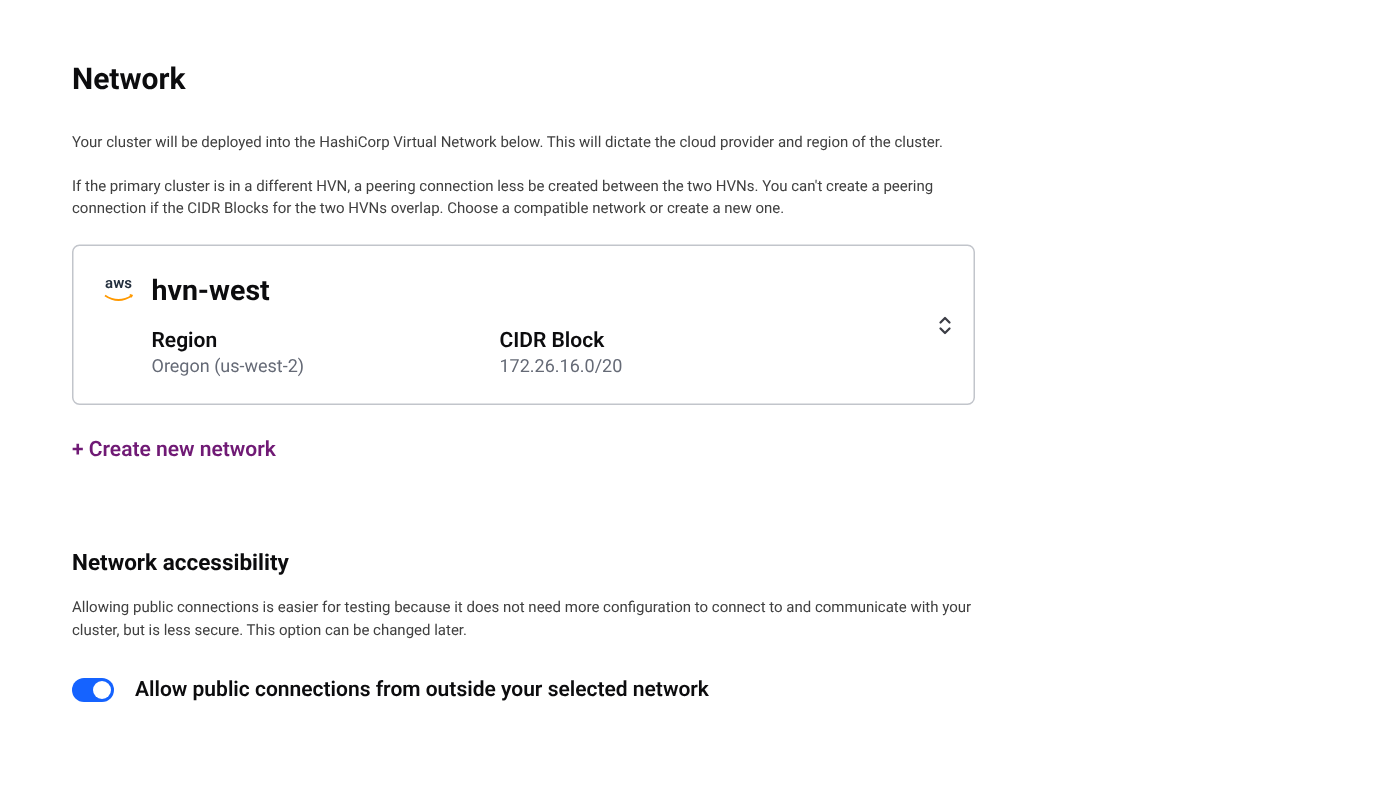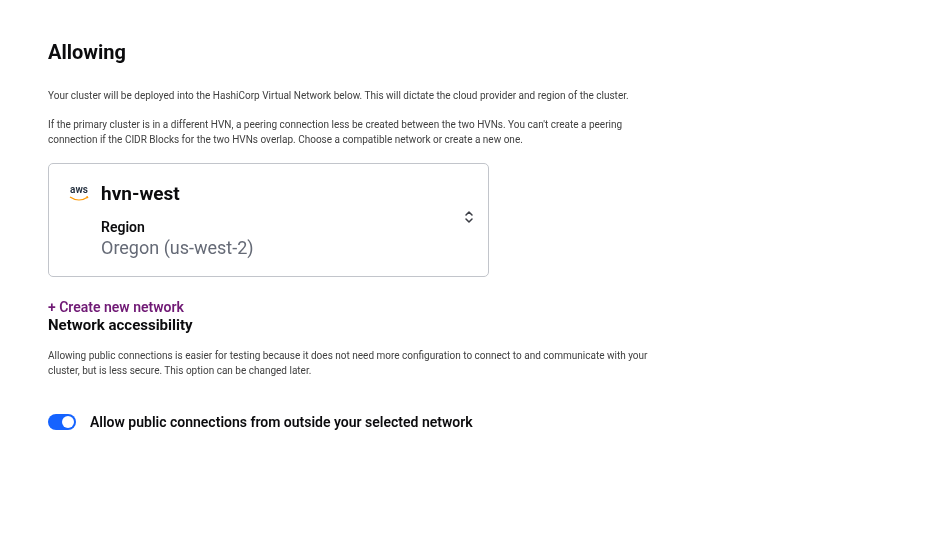--- a/index.html
+++ b/index.html
@@ -23,21 +23,21 @@
       font-size: 10px;
       color: #404040;
       line-height: 1.5;
       max-width: 620px;
       margin-bottom: 14px;
     }
     .network-card {
       border: 1px solid #c2c5cb;
       border-radius: 5px;
       padding: 18px 20px;
-      width: 441px;
+      width: 602px;
       margin-top: 16px;
       position: relative;
       cursor: pointer;
     }
     .network-card-header {
       display: flex;
       align-items: center;
       gap: 12px;
       margin-bottom: 14px;
     }
@@ -70,21 +70,21 @@
     .detail-col:first-child {
       width: 228px;
     }
     .detail-label {
       font-size: 14px;
       font-weight: 600;
       color: #0c0c0e;
       margin-bottom: 2px;
     }
     .detail-value {
-      font-size: 18px;
+      font-size: 12px;
       color: #656a76;
     }
     .sort-icon {
       position: absolute;
       right: 14px;
       top: 46px;
       width: 10px;
       height: 14px;
       color: #3b3d45;
     }
@@ -93,27 +93,28 @@
       margin-top: 22px;
       font-size: 14px;
       font-weight: 600;
       color: #701a75;
       text-decoration: none;
       cursor: pointer;
     }
     .section-title {
       font-size: 15px;
       font-weight: 700;
+      margin-top: 58px;
       margin-bottom: 14px;
     }
     .toggle-row {
       display: flex;
       align-items: center;
       gap: 14px;
-      margin-top: 36px;
+      margin-top: 24px;
     }
     .toggle {
       width: 28px;
       height: 16px;
       background: #1563ff;
       border-radius: 10px;
       position: relative;
       cursor: pointer;
       flex-shrink: 0;
     }
@@ -130,40 +131,44 @@
       font-size: 14px;
       font-weight: 600;
       color: #0c0c0e;
     }
   </style>
 </head>
 <body>
 
 
 
-<h1 class="page-title">Allowing</h1>
+<h1 class="page-title">Network</h1>
 
 <p class="description">Your cluster will be deployed into the HashiCorp Virtual Network below. This will dictate the cloud provider and region of the cluster.</p>
 <p class="description">If the primary cluster is in a different HVN, a peering connection less be created between the two HVNs. You can't create a peering connection if the CIDR Blocks for the two HVNs overlap. Choose a compatible network or create a new one.</p>
 
 <div class="network-card">
   <div class="network-card-header">
     <span class="aws-icon">
       <span>aws</span>
       <svg class="aws-smile" viewBox="0 0 20 6">
         <path d="M1 1 Q10 7 19 1" stroke="#ff9900" stroke-width="1.2" fill="none"></path>
         <path d="M17.5 0.5 L19 1 L18.2 2.3" stroke="#ff9900" stroke-width="1" fill="none"></path>
       </svg>
     </span>
     <span class="network-name">hvn-west</span>
   </div>
   <div class="network-details">
     <div class="detail-col">
       <div class="detail-label">Region</div>
       <div class="detail-value">Oregon (us-west-2)</div>
+    </div>
+    <div class="detail-col">
+      <div class="detail-label">CIDR Block</div>
+      <div class="detail-value">172.26.16.0/20</div>
     </div>
   </div>
   <svg class="sort-icon" viewBox="0 0 10 14">
     <path d="M2 5 L5 2 L8 5" stroke="#3b3d45" stroke-width="1.5" fill="none" stroke-linecap="round" stroke-linejoin="round"></path>
     <path d="M2 9 L5 12 L8 9" stroke="#3b3d45" stroke-width="1.5" fill="none" stroke-linecap="round" stroke-linejoin="round"></path>
   </svg>
 </div>
 
 <a class="create-link">+ Create new network</a>
 

